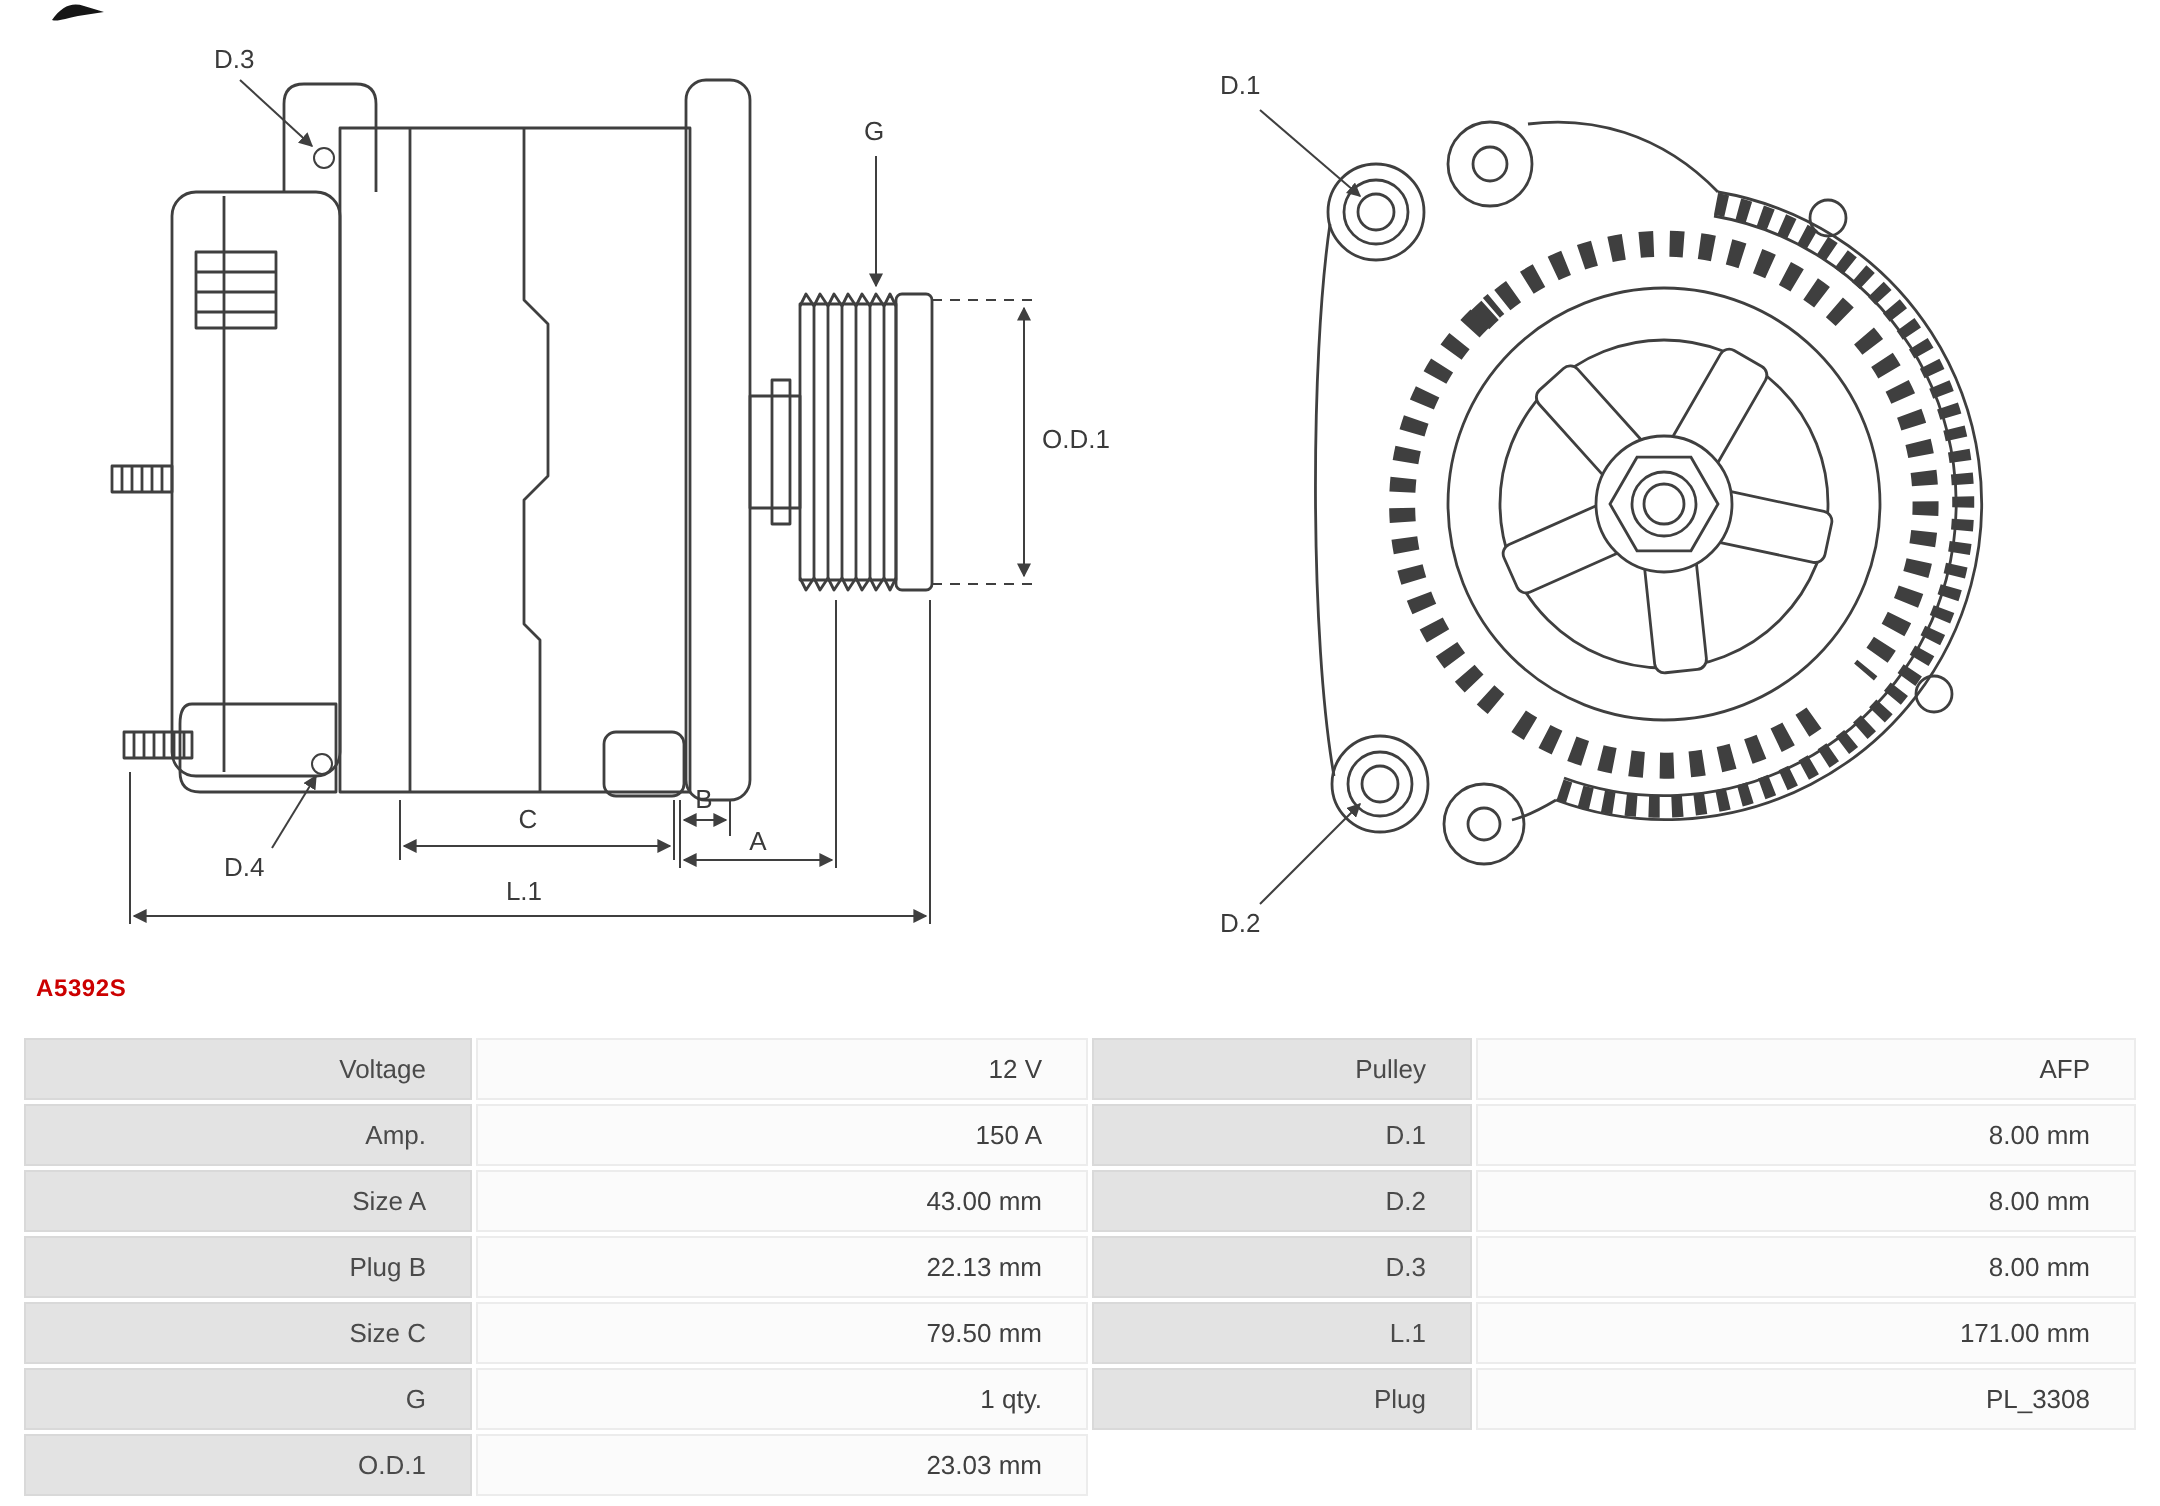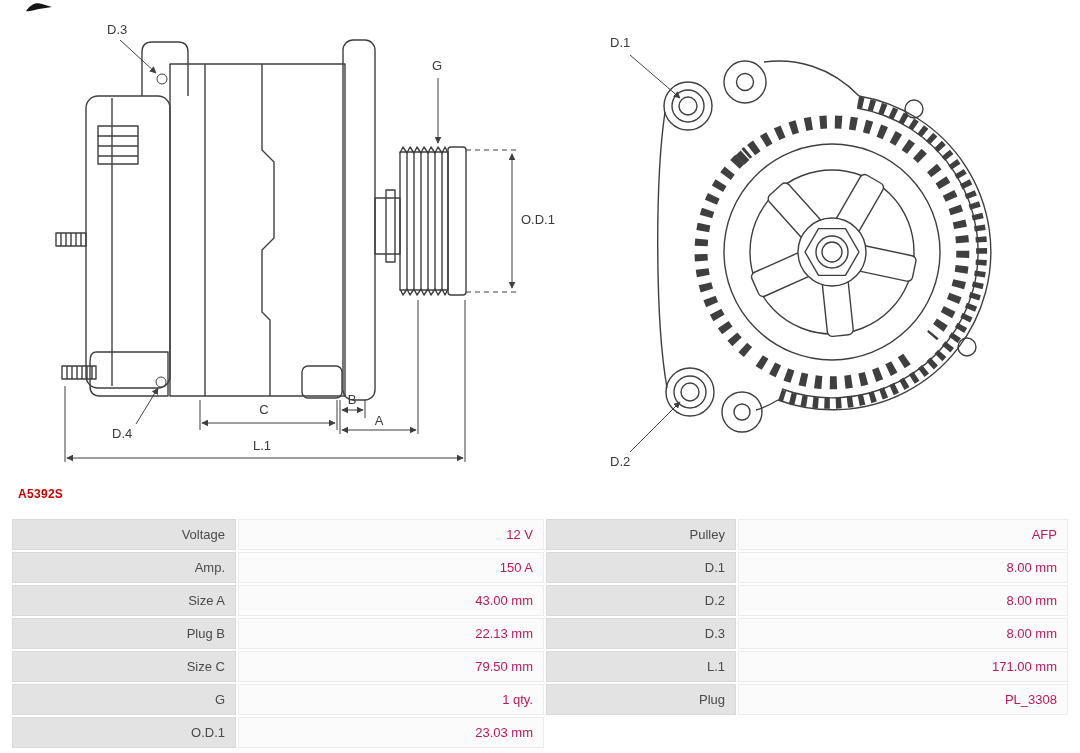--- a/index.html
+++ b/index.html
@@ -3,23 +3,23 @@
 <meta charset="utf-8">
 <style>
   * { margin:0; padding:0; box-sizing:border-box; }
   html,body { width:1080px; height:753px; background:#ffffff; font-family:"Liberation Sans", sans-serif; position:relative; overflow:hidden; }
   .corner-mark { position:absolute; top:0; left:24px; }
   .diagram { position:absolute; top:0; left:0; }
   .diagram text { font-size:13px; fill:#3a3a3a; font-family:"Liberation Sans", sans-serif; }
   .part-number { position:absolute; top:487px; left:18px; font-size:12px; font-weight:bold; color:#cc0000; letter-spacing:.3px; }
   .spec-table { position:absolute; top:519px; left:12px; width:1056px; display:grid; grid-template-columns:224px 306px 190px 1fr; gap:2px; }
   .row { display:contents; }
-  .cell { height:31px; line-height:29px; font-size:13px; text-align:right; padding-right:10px; white-space:nowrap; }
+  .cell { height:31px; line-height:29px; font-size:13px; text-align:right; padding-right:22px; white-space:nowrap; }
   .cell.label { background:#e3e3e3; color:#4a4a4a; border:1px solid #d9d9d9; }
-  .cell.value { background:#fbfbfb; color:#be185d; border:1px solid #ececec; }
+  .cell.value { background:#fbfbfb; color:#404040; border:1px solid #ececec; }
   .cell.blank { background:transparent; border:none; }
 </style>
 </head>
 <body>
 
 <div class="corner-mark">
   <svg width="30" height="12" viewBox="0 0 30 12">
     <path d="M2,9 C7,2 12,0 18,2 L28,5 L15,7 C9,8 5,10 2,9 Z" fill="#161616"></path>
   </svg>
 </div>

